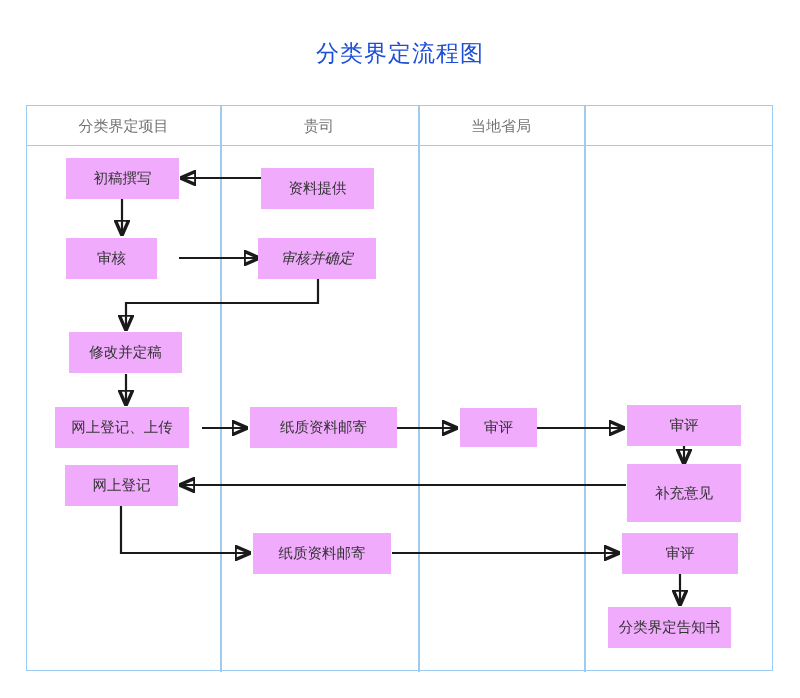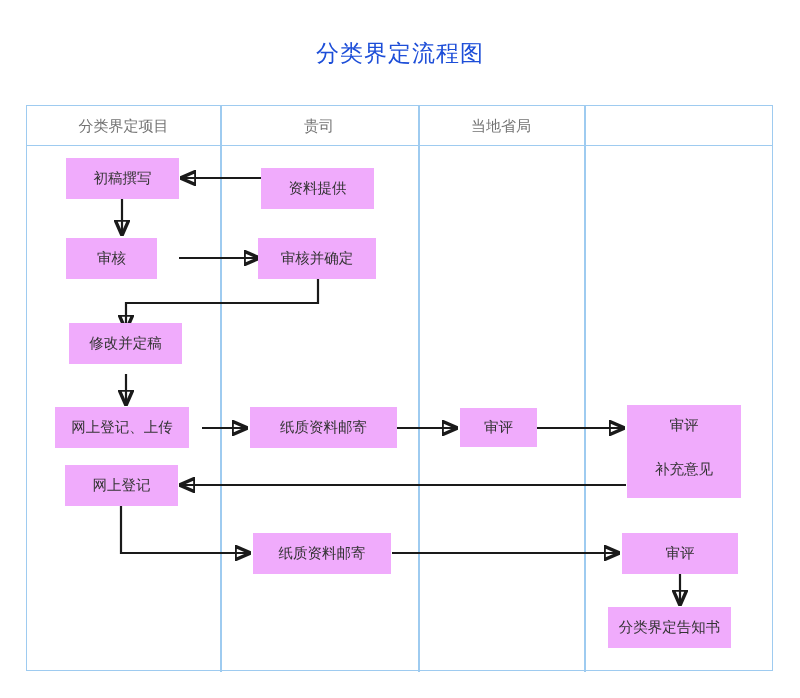--- a/index.html
+++ b/index.html
@@ -147,25 +147,25 @@
     <path d="M 121 506 L 121 553 L 249 553" marker-end="url(#arrow)"></path>
 
     <line x1="392" y1="553" x2="618" y2="553" marker-end="url(#arrow)"></line>
 
     <line x1="680" y1="574" x2="680" y2="604" marker-end="url(#arrow)"></line>
   </svg>
 
   <div class="node" style="left:66px;  top:158px; width:113px; height:41px;">初稿撰写</div>
   <div class="node" style="left:261px; top:168px; width:113px; height:41px;">资料提供</div>
   <div class="node" style="left:66px;  top:238px; width:91px; height:41px;">审核</div>
-  <div class="node" style="left:258px; top:238px; width:118px; height:41px;">审核并确定</div>
-  <div class="node" style="left:69px;  top:323px; width:113px; height:41px;">修改并定稿</div>
+  <div class="node" style="left:258px; top:238px; width:118px; height:41px;font-style:italic;">审核并确定</div>
+  <div class="node" style="left:69px;  top:332px; width:113px; height:41px;">修改并定稿</div>
   <div class="node" style="left:55px;  top:407px; width:134px; height:41px;">网上登记、上传</div>
   <div class="node" style="left:250px; top:407px; width:147px; height:41px;">纸质资料邮寄</div>
   <div class="node" style="left:460px; top:408px; width:77px;  height:39px;">审评</div>
   <div class="node" style="left:627px; top:405px; width:114px; height:41px;">审评</div>
   <div class="node" style="left:65px;  top:465px; width:113px; height:41px;">网上登记</div>
-  <div class="node" style="left:627px; top:440px; width:114px; height:58px;">补充意见</div>
+  <div class="node" style="left:627px; top:464px; width:114px; height:58px;">补充意见</div>
   <div class="node" style="left:253px; top:533px; width:138px; height:41px;">纸质资料邮寄</div>
   <div class="node" style="left:622px; top:533px; width:116px; height:41px;">审评</div>
   <div class="node" style="left:608px; top:607px; width:123px; height:41px;">分类界定告知书</div>
 
 </div>
 
 </body></html>

